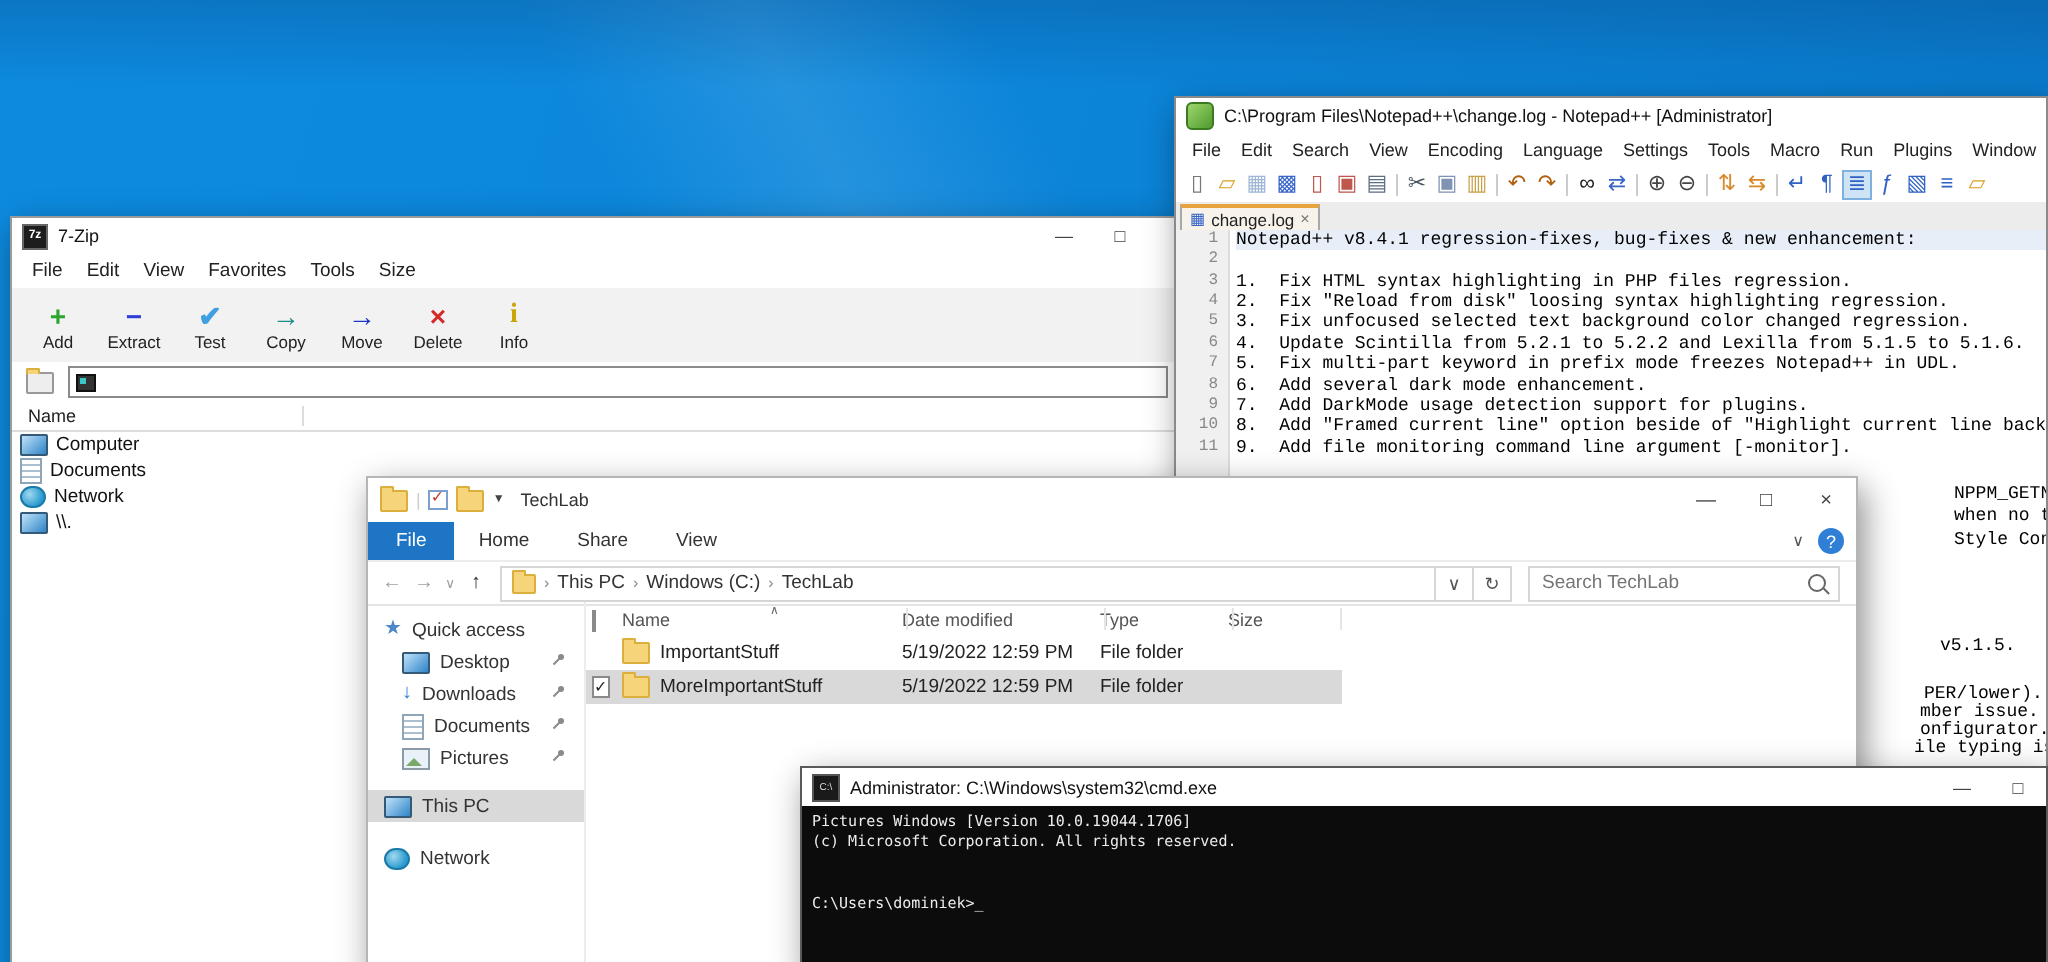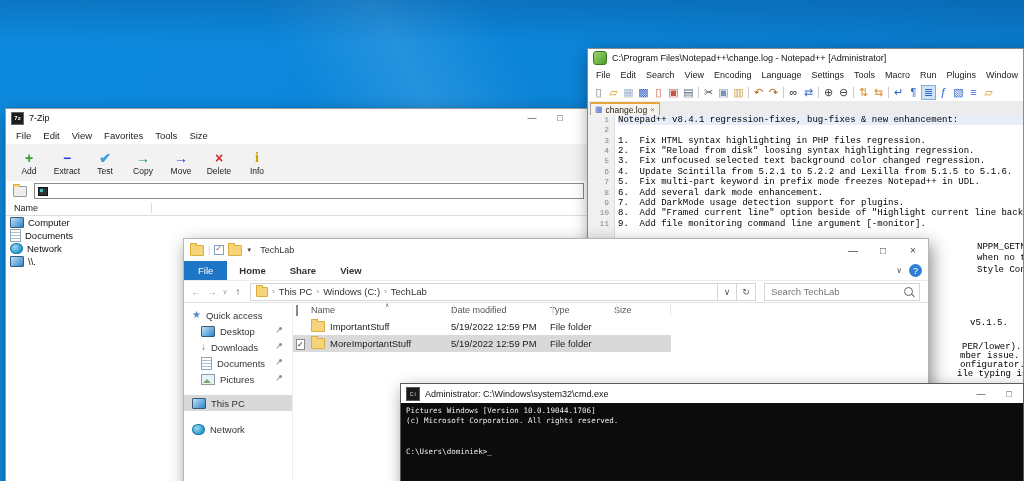--- a/index.html
+++ b/index.html
@@ -93,21 +93,21 @@
   .e-title{height:22px;gap:4px;padding-left:6px;font-size:9px;color:#333;}
   .e-qsep{color:#ccc;}
   .e-qcheck{width:8px;height:8px;border:1px solid #7aa0d0;background:#fff;position:relative;flex:none;}
   .e-qcheck::after{content:"✓";position:absolute;left:0;top:-2px;font-size:8px;color:#c23a2a;}
   .e-dd{font-size:6px;color:#444;}
   .e-ttl{margin-left:4px;}
   .e-controls{position:absolute;right:0;top:0;display:flex;}
   .e-controls .ctl{width:30px;height:22px;font-size:10px;}
   .e-ribbon{height:19px;display:flex;align-items:stretch;font-size:9.5px;border-bottom:1px solid #ececec;position:relative;}
   .e-ftab{background:#1e75c5;color:#fff;padding:0 14px;display:flex;align-items:center;}
-  .e-rtab{padding:0 12px;color:#333;display:flex;align-items:center;font-weight:bold;}
+  .e-rtab{padding:0 12px;color:#333;display:flex;align-items:center;}
   .e-ribx{position:absolute;right:26px;top:0;height:19px;display:flex;align-items:center;color:#555;font-size:8px;}
   .e-help{position:absolute;right:6px;top:3px;width:13px;height:13px;border-radius:50%;background:#2f7fd6;
     color:#fff;font-size:9px;display:flex;align-items:center;justify-content:center;}
   .e-nav{height:21px;display:flex;align-items:center;padding:0 4px;border-bottom:1px solid #e4e4e4;}
   .e-nbtn{width:16px;text-align:center;font-size:10px;}
   .e-gray{color:#a0a0a0;} .e-dark{color:#333;} .e-tiny{font-size:7px;width:10px;}
   .e-crumb{flex:1;height:16px;border:1px solid #d6d6d6;display:flex;align-items:center;
     padding:0 5px;gap:4px;font-size:9.5px;color:#333;margin-left:4px;}
   .e-csep{color:#888;font-size:8px;}
   .e-cbtn{width:18px;height:16px;border:1px solid #d6d6d6;border-left:none;display:flex;

